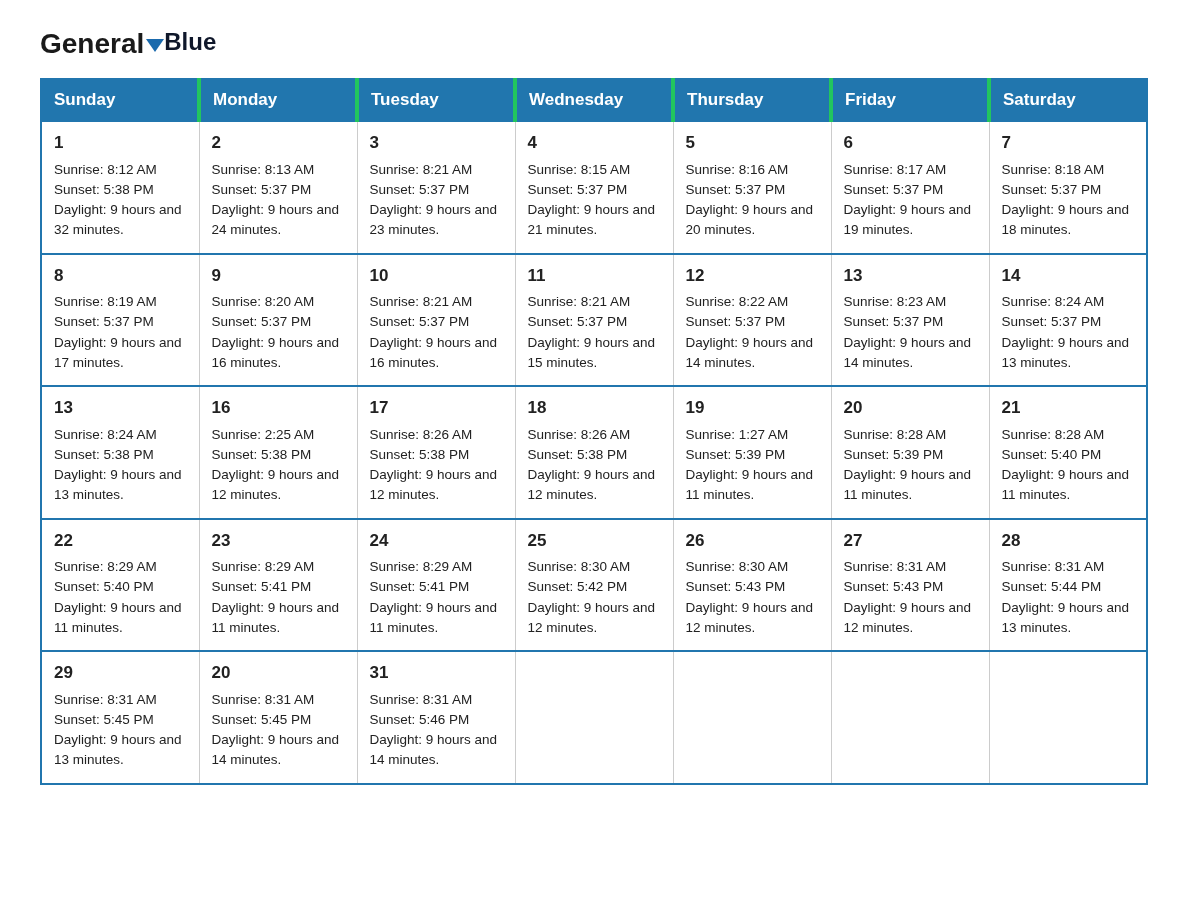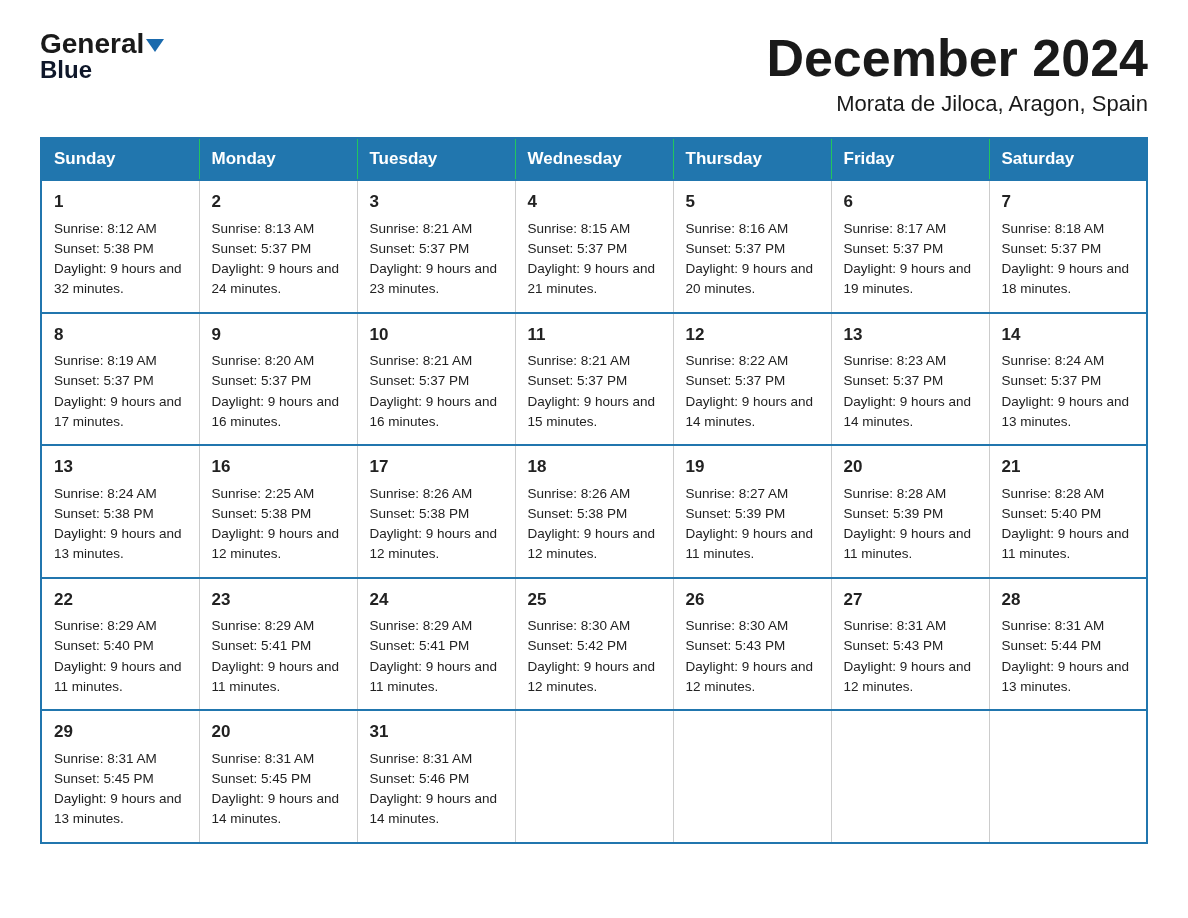--- a/index.html
+++ b/index.html
@@ -11,21 +11,21 @@
       min-height: 918px;
     }
     .header {
       display: flex;
       justify-content: space-between;
       align-items: flex-start;
       margin-bottom: 20px;
     }
     .logo {
       display: flex;
-      flex-direction: column;
+      flex-direction: row;
       align-items: flex-start;
     }
     .logo-general {
       font-size: 28px;
       font-weight: bold;
       color: #1a1a1a;
       line-height: 1;
     }
     .logo-general span {
       color: #1a6aad;
@@ -55,21 +55,21 @@
       border-collapse: collapse;
       border: 2px solid #2176ae;
     }
     thead tr th {
       background-color: #2176ae;
       color: #fff;
       font-size: 17px;
       font-weight: bold;
       padding: 10px 12px;
       text-align: left;
-      border-right: 1px solid #22c55e;
+      border-right: 4px solid #22c55e;
     }
     thead tr th:last-child {
       border-right: none;
     }
     tbody tr {
       border-top: 2px solid #2176ae;
     }
     tbody tr td {
       vertical-align: top;
       padding: 8px 12px 12px 12px;
@@ -94,24 +94,20 @@
   </style>
 </head>
 <body>
 
 <div class="header">
   <div class="logo">
     <div class="logo-general">
       General<span style="display: inline-block; width: 0px; height: 0px; border-left: 9px solid transparent; border-right: 9px solid transparent; border-top: 13px solid rgb(26, 106, 173); margin-left: 2px; vertical-align: middle;"></span>
     </div>
     <div class="logo-blue">Blue</div>
-  </div>
-  <div class="title-block">
-    <div class="month-title">December 2024</div>
-    <div class="location">Morata de Jiloca, Aragon, Spain</div>
   </div>
 </div>
 
 <table>
   <thead>
     <tr>
       <th>Sunday</th>
       <th>Monday</th>
       <th>Tuesday</th>
       <th>Wednesday</th>
@@ -229,21 +225,21 @@
         <span>Daylight: 9 hours and 12 minutes.</span>
       </td>
         <td>
         <span class="day-num">18</span>
         <span>Sunrise: 8:26 AM</span><br>
         <span>Sunset: 5:38 PM</span><br>
         <span>Daylight: 9 hours and 12 minutes.</span>
       </td>
         <td>
         <span class="day-num">19</span>
-        <span>Sunrise: 8:27 AM</span><br>
+        <span>Sunrise: 1:27 AM</span><br>
         <span>Sunset: 5:39 PM</span><br>
         <span>Daylight: 9 hours and 11 minutes.</span>
       </td>
         <td>
         <span class="day-num">20</span>
         <span>Sunrise: 8:28 AM</span><br>
         <span>Sunset: 5:39 PM</span><br>
         <span>Daylight: 9 hours and 11 minutes.</span>
       </td>
         <td>

